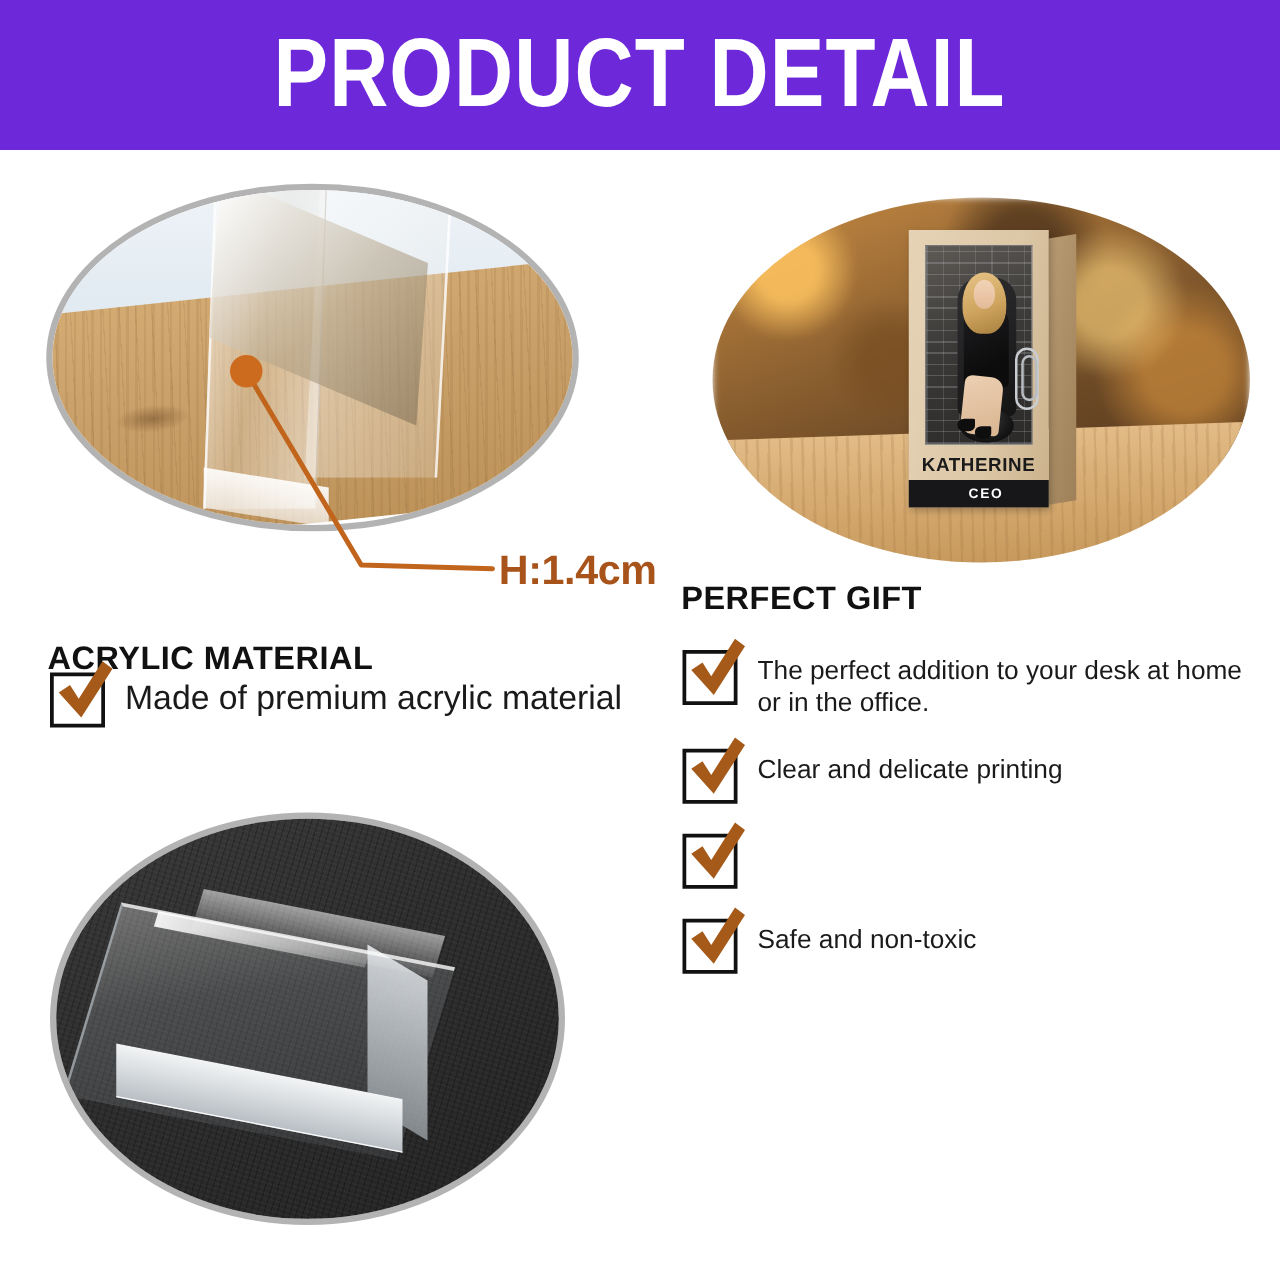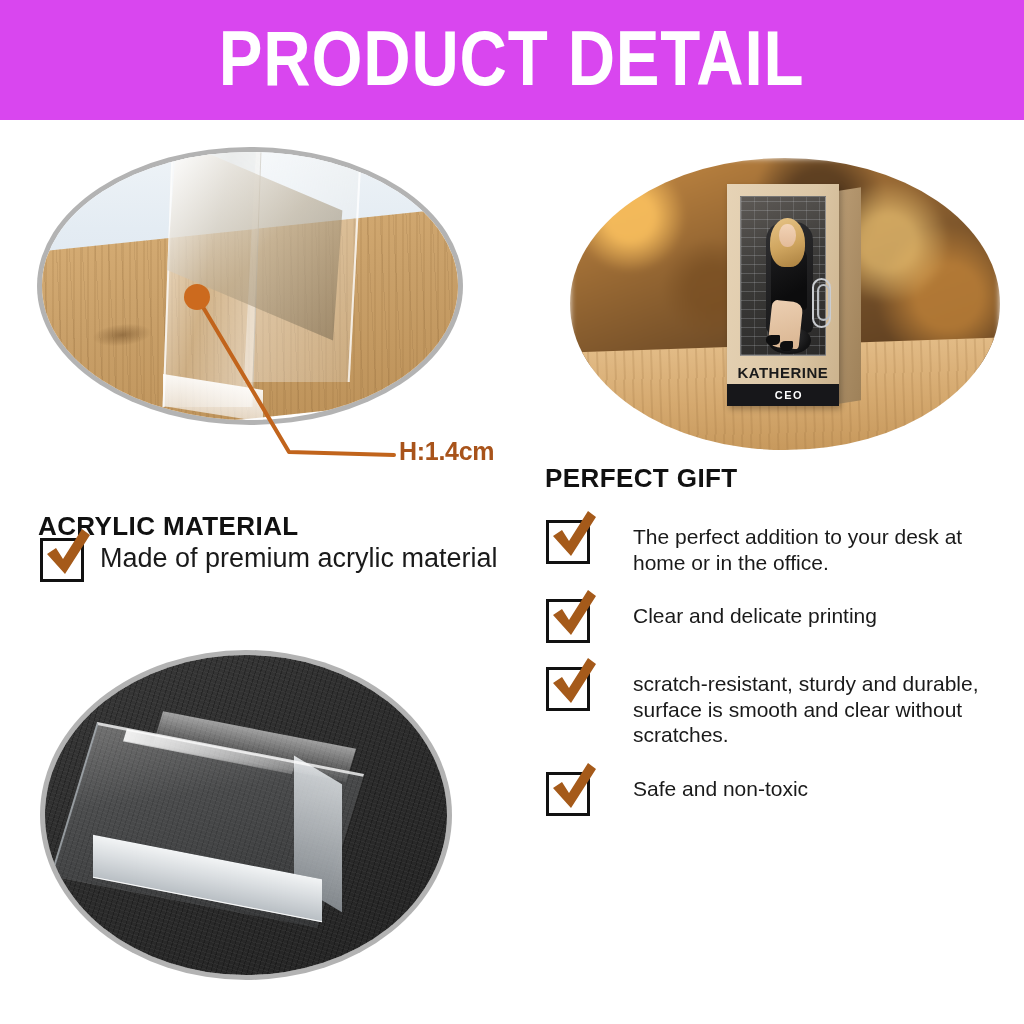--- a/index.html
+++ b/index.html
@@ -9,21 +9,21 @@
     background:#ffffff;
     font-family:"Liberation Sans","DejaVu Sans",sans-serif;
     overflow:hidden;
     position:relative;
   }
   #page{position:relative;width:1024px;height:1024px;overflow:hidden;background:#fff;}
 
   
   .banner{
     position:absolute;left:0;top:0;width:1024px;height:120px;
-    background:#d946ef;
+    background:#6d28d9;
     display:flex;align-items:center;justify-content:center;
   }
   .banner-title{
     color:#ffffff;
     font-size:78px;
     font-weight:bold;
     letter-spacing:1px;
     line-height:1;
     transform:scaleX(0.84);
     transform-origin:center;
@@ -235,21 +235,21 @@
     background:linear-gradient(90deg,rgba(255,255,255,.9),rgba(255,255,255,.25));
     transform:skewY(11deg) skewX(-16deg);
     filter:blur(.6px);
   }
 
   
   #callout{position:absolute;left:0;top:0;width:1024px;height:1024px;pointer-events:none;}
 
   .callout-label{
     position:absolute;left:399px;top:437px;
-    color:#A8531A;font-weight:bold;font-size:25px;
+    color:#A8531A;font-weight:bold;font-size:33px;
     letter-spacing:-.3px;
     font-family:"Liberation Sans","DejaVu Sans",sans-serif;
     white-space:nowrap;
   }
 
   
   .section-heading{
     position:absolute;
     color:#111111;font-weight:bold;
     font-size:26px;letter-spacing:.4px;
@@ -279,21 +279,21 @@
     overflow:visible;
   }
   .bullet-text{
     color:#1a1a1a;
     font-size:21px;
     line-height:1.22;
     padding-top:4px;
     font-family:"Liberation Sans","DejaVu Sans",sans-serif;
   }
   #list-acrylic .bullet-text{font-size:27px;}
-  #list-gift .bullet{margin-bottom:24px;gap:27px;}
+  #list-gift .bullet{margin-bottom:24px;}
 </style>
 </head>
 <body>
 
 <div id="page">
 
   <div class="banner">
     <div class="banner-title">PRODUCT DETAIL</div>
   </div>
 
@@ -386,21 +386,20 @@
       <span class="bullet-text">Clear and delicate printing</span>
     </div>
 
 
     <div class="bullet">
       <span class="checkbox">
         <svg class="tick" viewBox="0 0 54 54">
           <polygon points="8,28 17,22 24,33 43,3 51,9 26,48" fill="#A55A1A"></polygon>
         </svg>
       </span>
-      <span class="bullet-text">scratch-resistant, sturdy and durable, surface is smooth and clear without scratches.</span>
     </div>
 
     <div class="bullet">
       <span class="checkbox">
         <svg class="tick" viewBox="0 0 54 54">
           <polygon points="8,28 17,22 24,33 43,3 51,9 26,48" fill="#A55A1A"></polygon>
         </svg>
       </span>
       <span class="bullet-text">Safe and non-toxic</span>
     </div>

